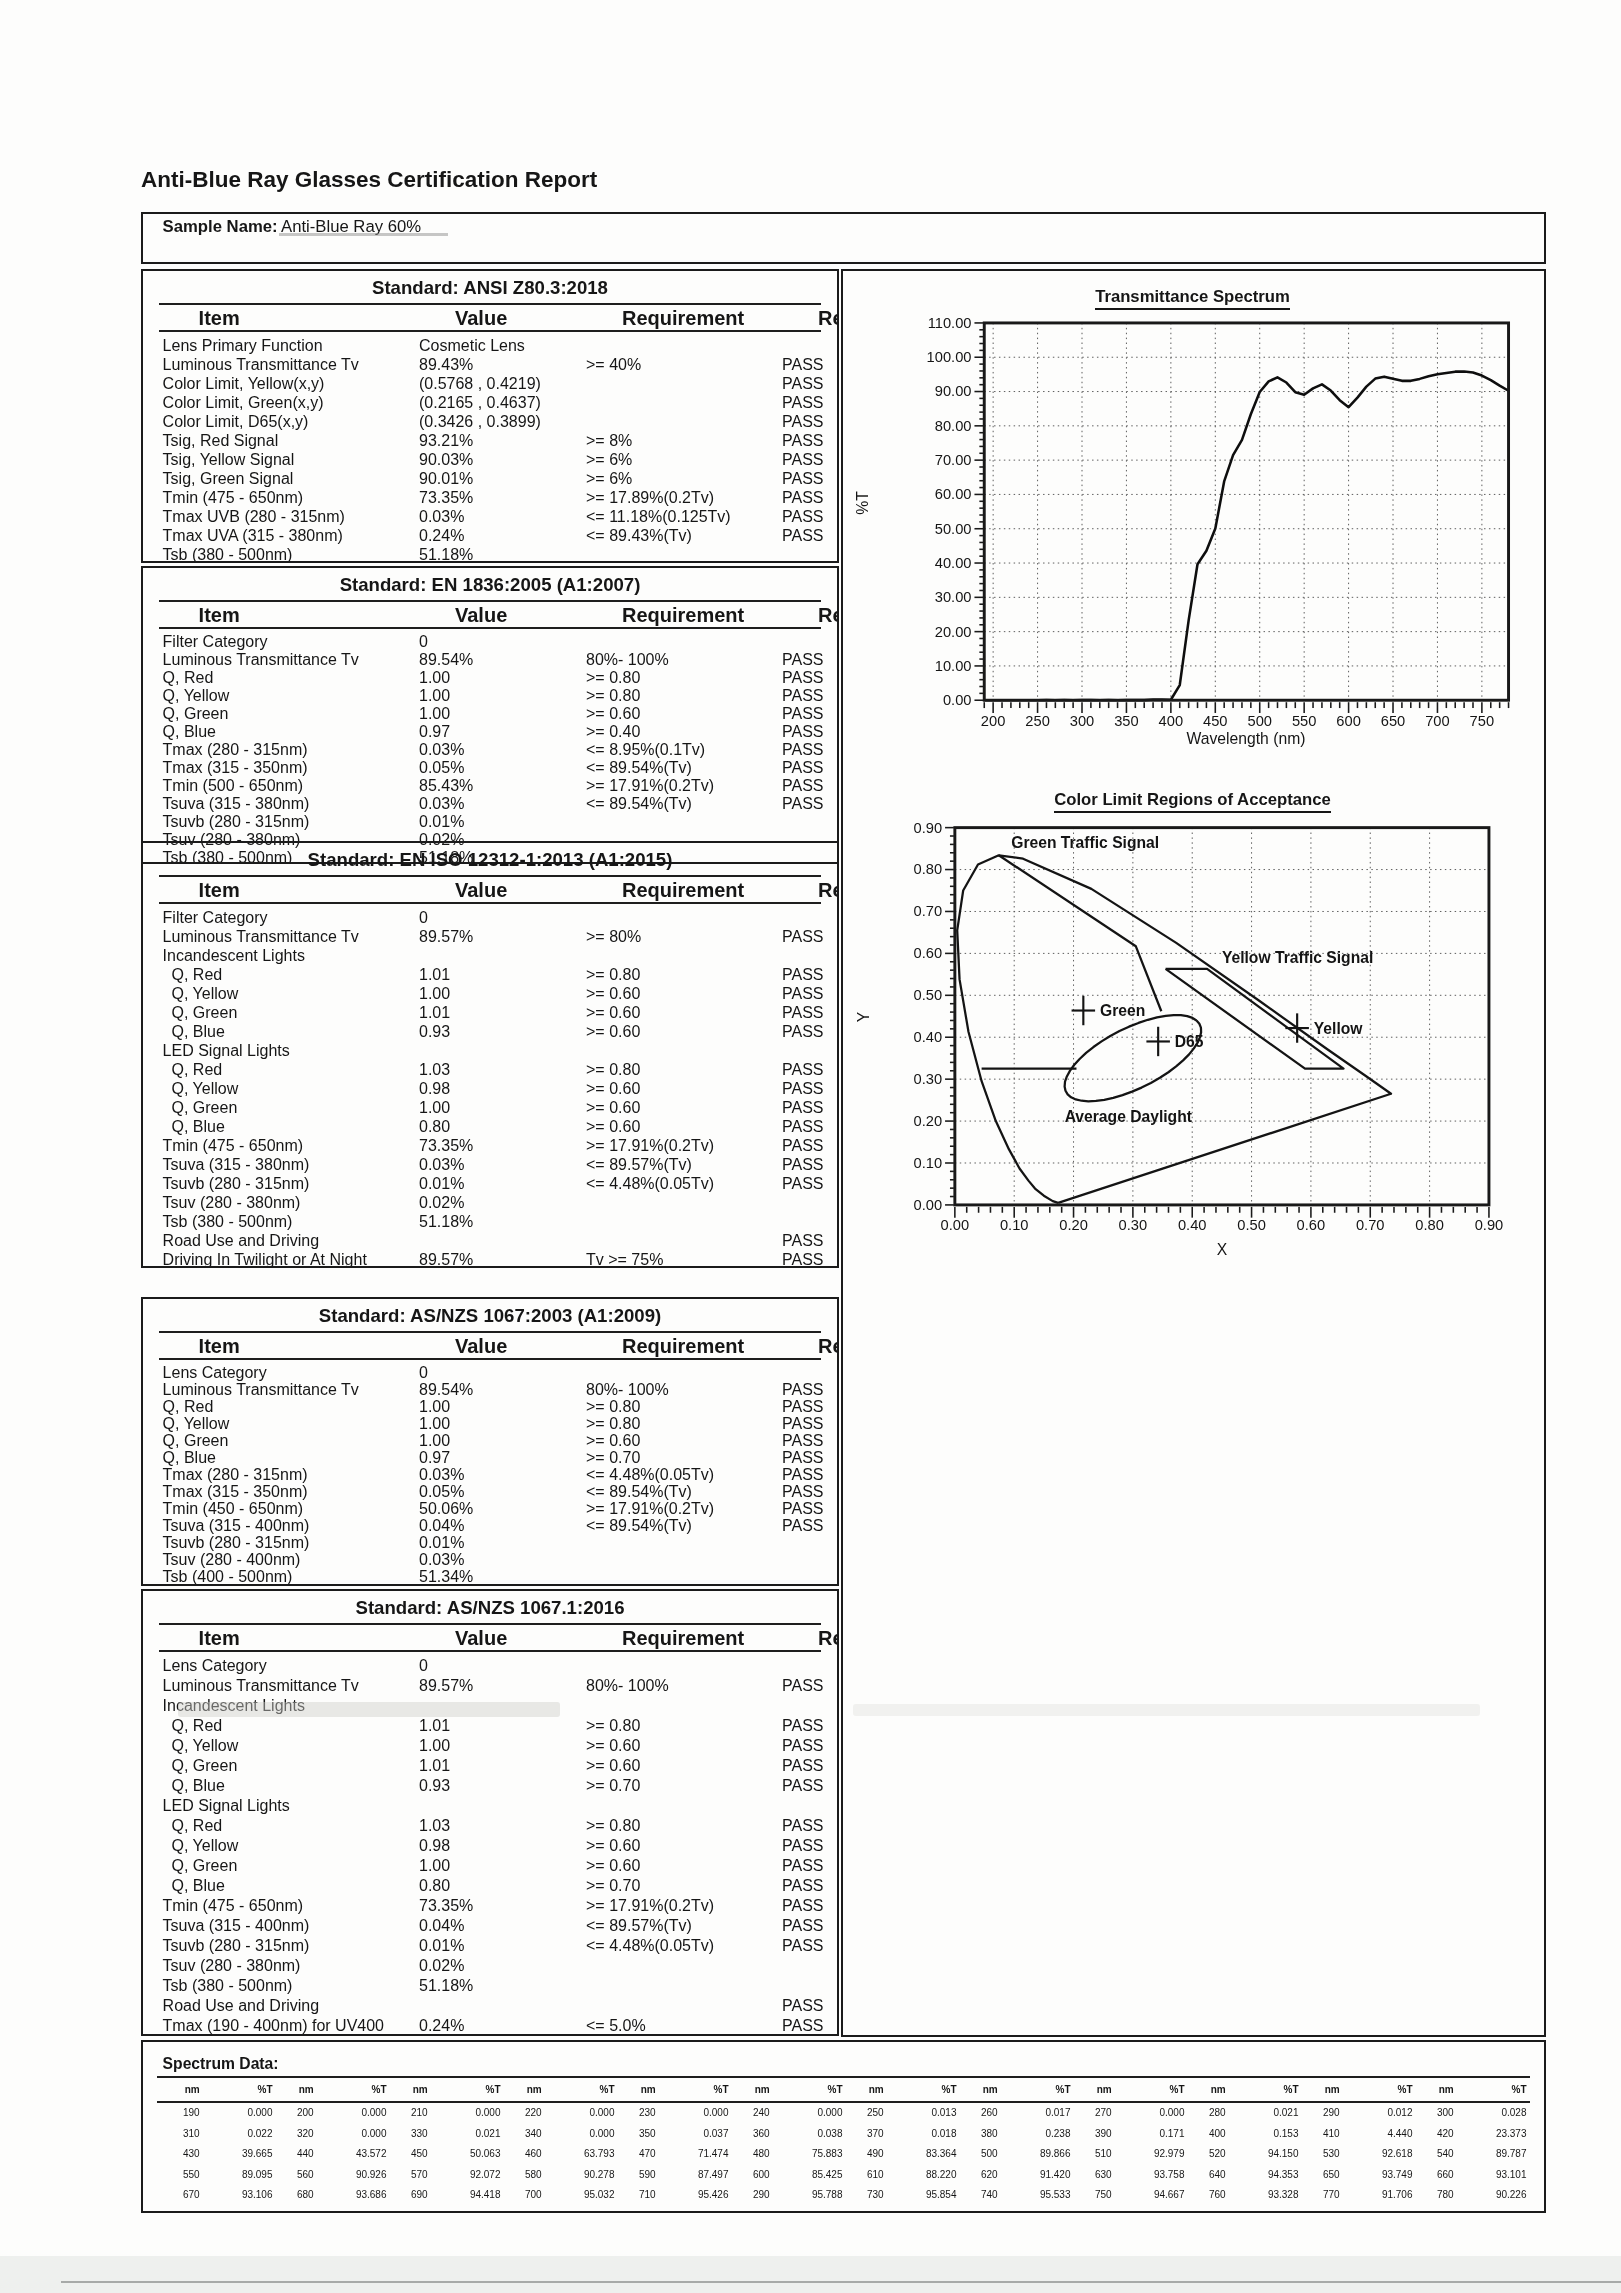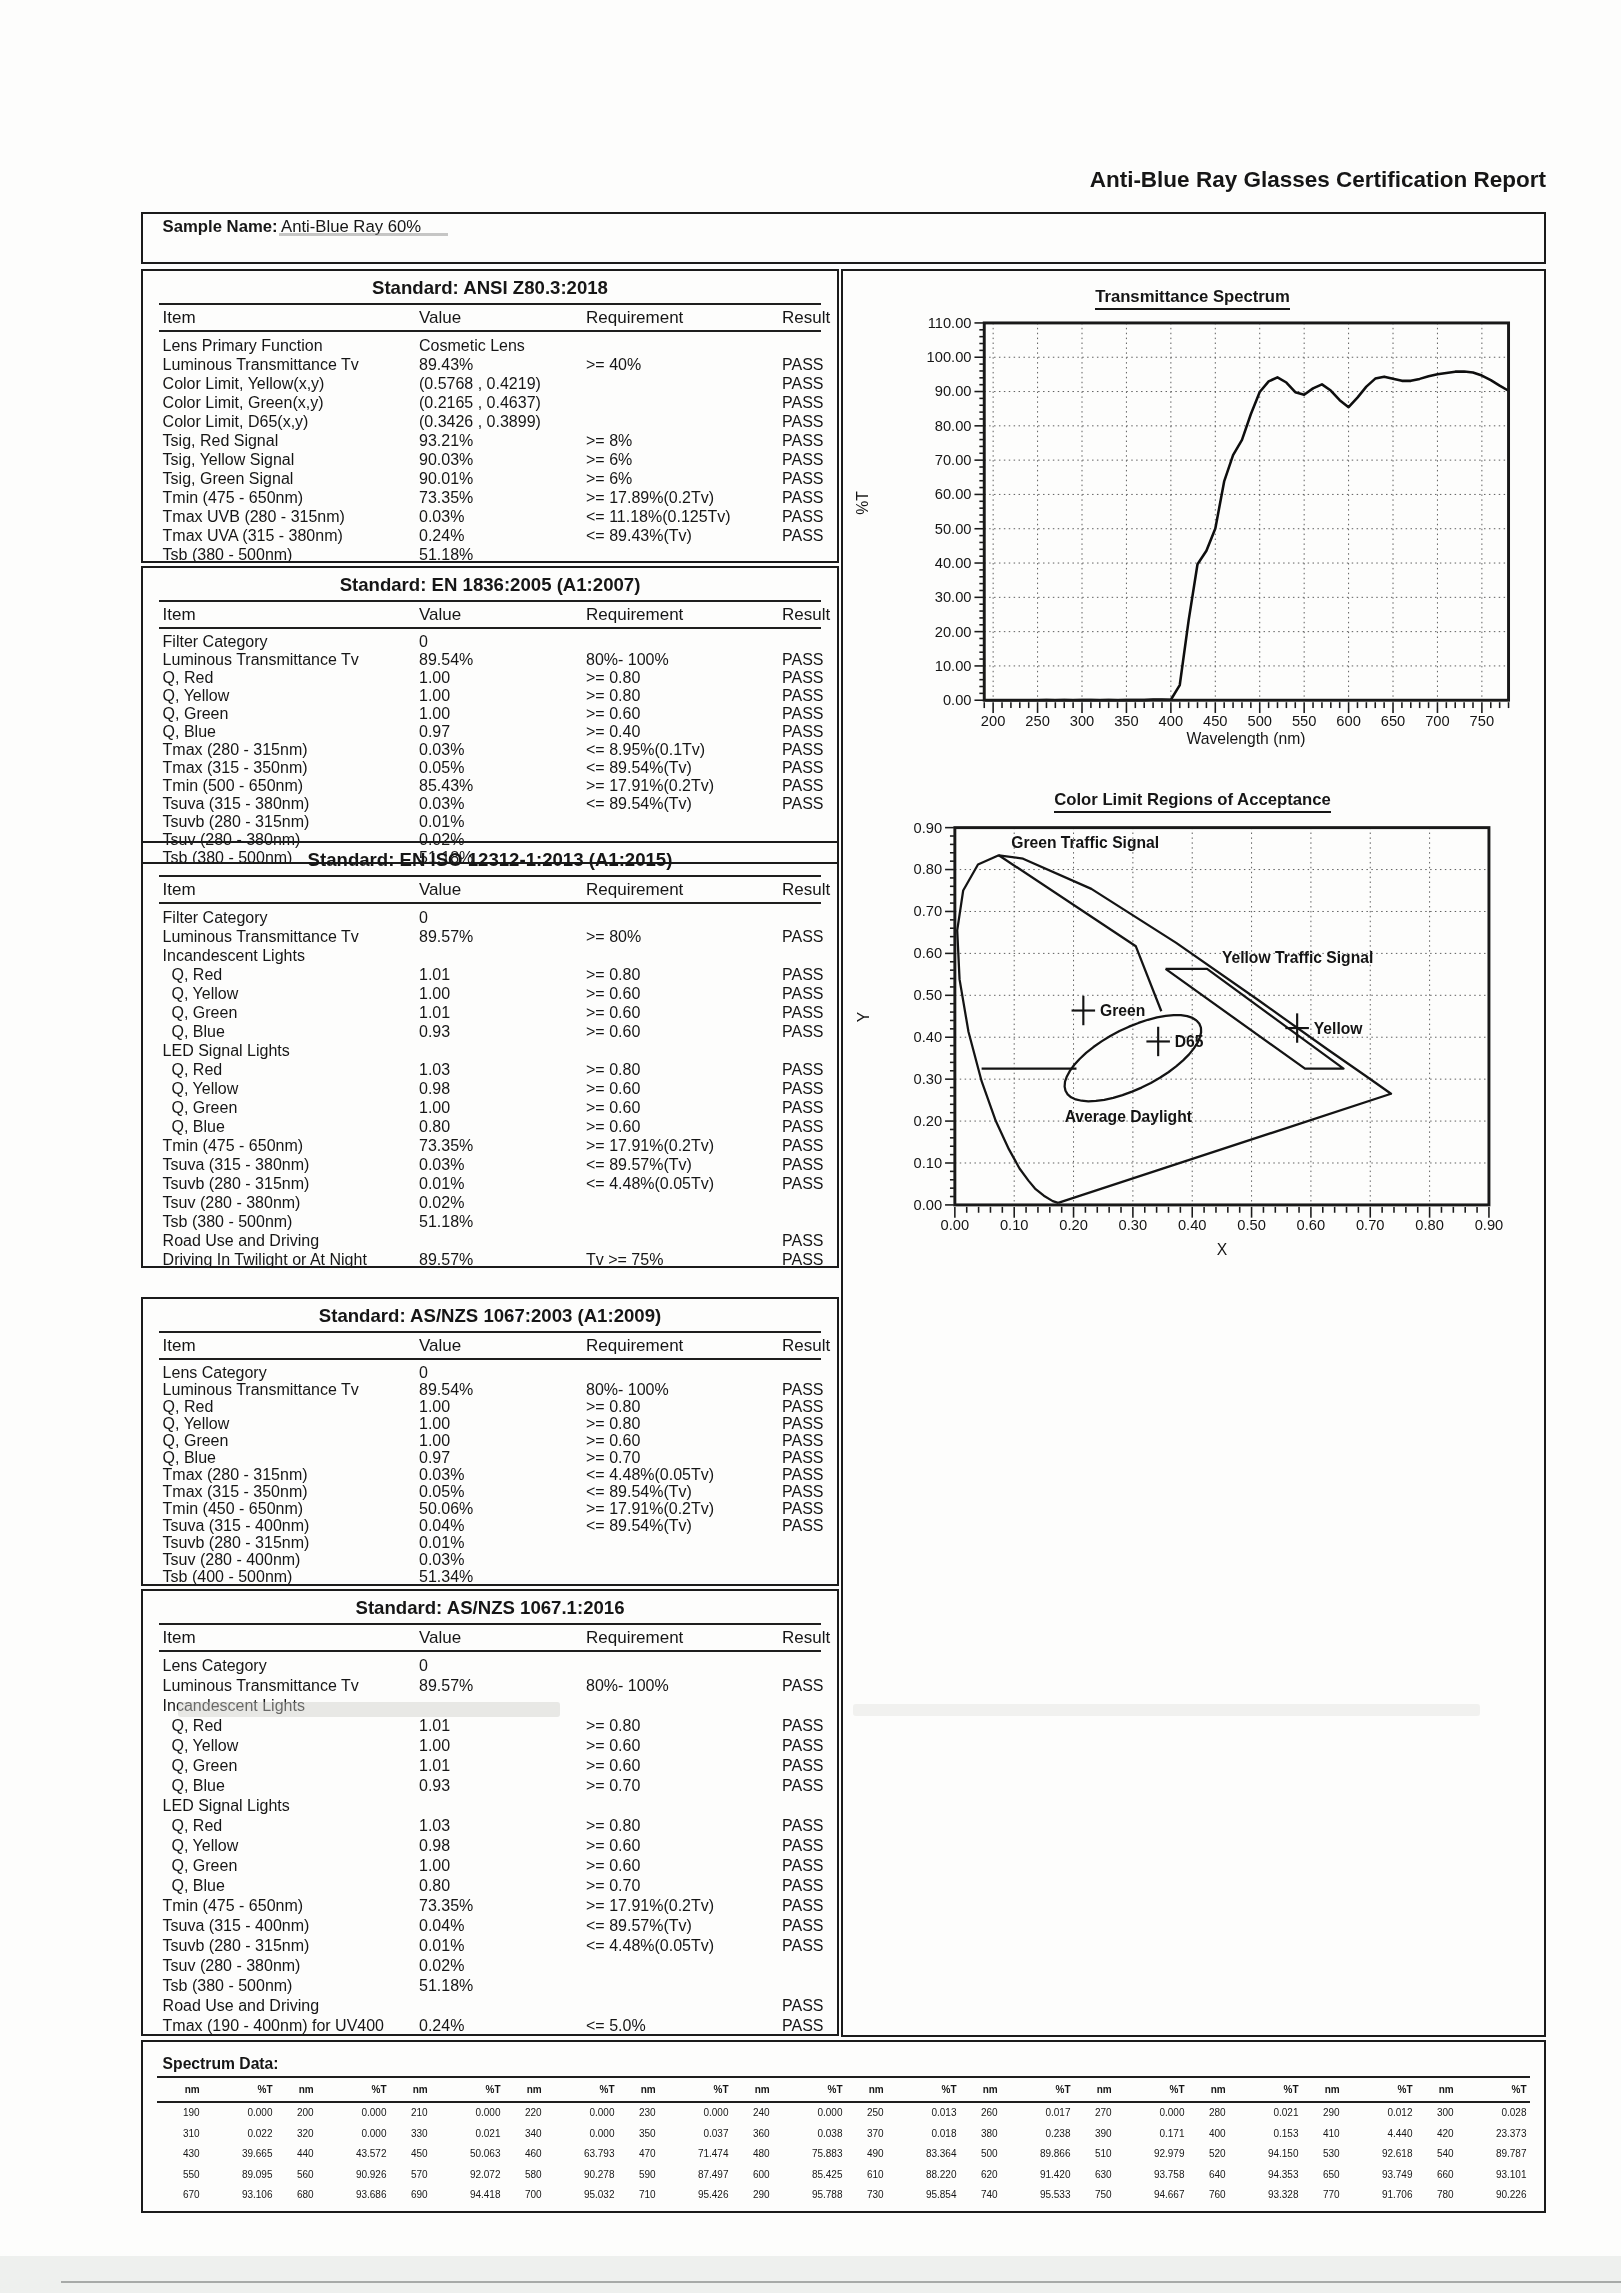--- a/index.html
+++ b/index.html
@@ -4,37 +4,37 @@
 <style>
   html,body{margin:0;padding:0;}
   body{
     width:1621px;height:2294px;position:relative;
     background:#fdfdfc;color:#161616;
     font-family:"Liberation Sans", sans-serif;
     overflow:hidden;
   }
   .page-title{
     position:absolute;left:141px;top:167px;width:1405px;
-    text-align:right;font-size:22.5px;font-weight:bold;
+    text-align:left;font-size:22.5px;font-weight:bold;
   }
   .box{position:absolute;box-sizing:border-box;border:2.9px solid #1b1b1b;overflow:hidden;background:transparent;}
   
   .sample-box{left:141px;top:212px;width:1405px;height:52px;}
   .sample-row{position:relative;height:22.5px;}
   .s-label{position:absolute;left:19.6px;top:2.9px;font-size:16.7px;font-weight:bold;}
   .s-value{position:absolute;left:138px;top:2.9px;font-size:16.7px;}
   .s-value.company{font-size:20.6px;top:0px;}
   .strike{position:absolute;left:279px;top:233px;width:169px;height:2.9px;background:#8f8f8d;opacity:.5;}
   
   .std{left:141px;width:698px;padding-top:5px;background:#fff0;}
   .std-title{text-align:center;font-size:18.6px;font-weight:bold;height:24.5px;line-height:24.5px;}
   .rule1{border-top:2px solid #1e1e1e;margin:2px 15.7px 0 15.7px;}
   .rule2{border-top:2.9px solid #1e1e1e;margin:0 15.7px;}
   .t-head{position:relative;height:24.5px;margin-top:1px;}
-  .t-head .c{font-weight:normal;font-size:17px;line-height:24.5px;}
+  .t-head .c{font-weight:bold;font-size:20px;line-height:24.5px;margin-left:36px;}
   .t-body{margin-top:3.9px;}
   .t-row{position:relative;height:var(--rh);}
   .c{position:absolute;top:0;white-space:pre;font-size:16px;line-height:var(--rh,21.6px);}
   .c0{left:19.6px}.c1{left:276px}.c2{left:443px}.c3{left:639px}
   
   .right-box{left:841px;top:269px;width:705px;height:1768px;}
   .chart-title{position:absolute;left:0;width:699px;text-align:center;font-size:16.7px;font-weight:bold;}
   .chart-title span{display:inline-block;border-bottom:2px solid #161616;padding-bottom:1px;}
   #t1-title{top:15.7px;}
   #t2-title{top:519px;}

